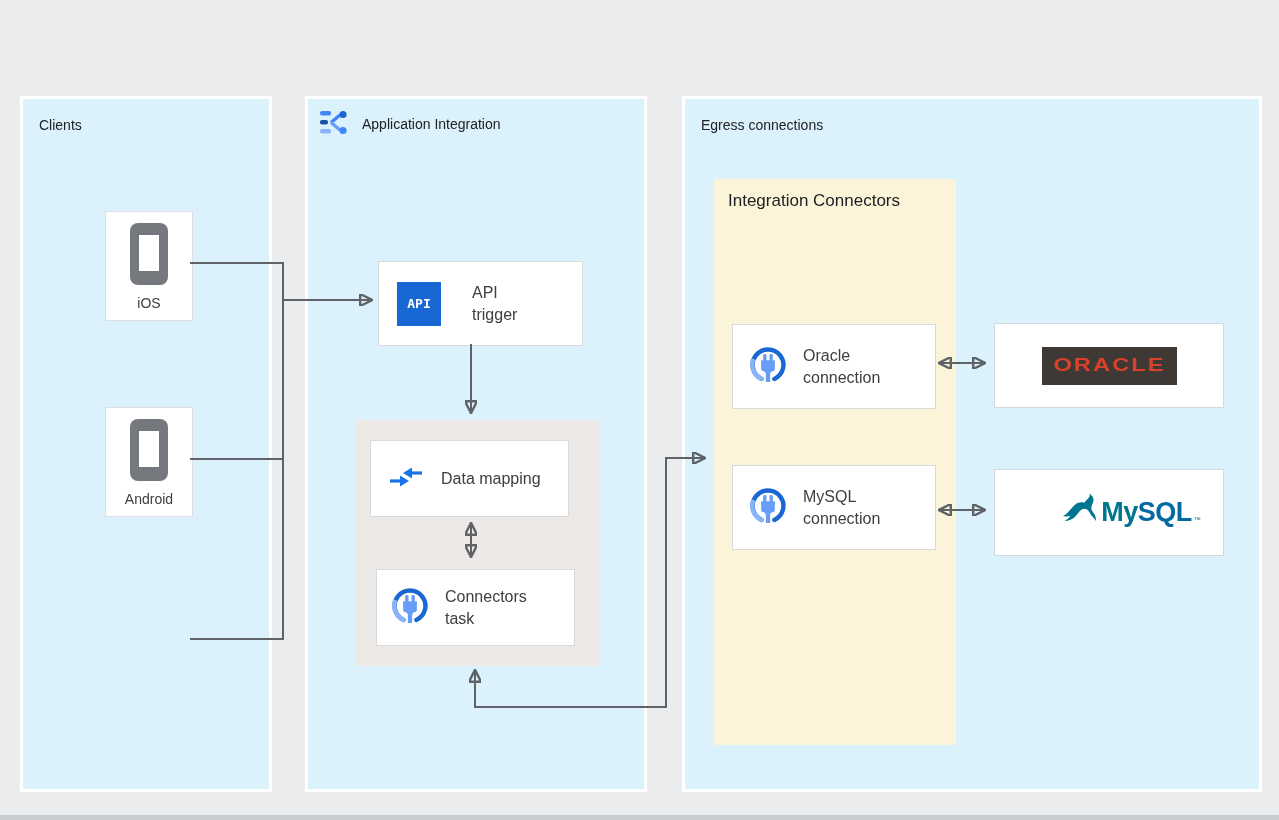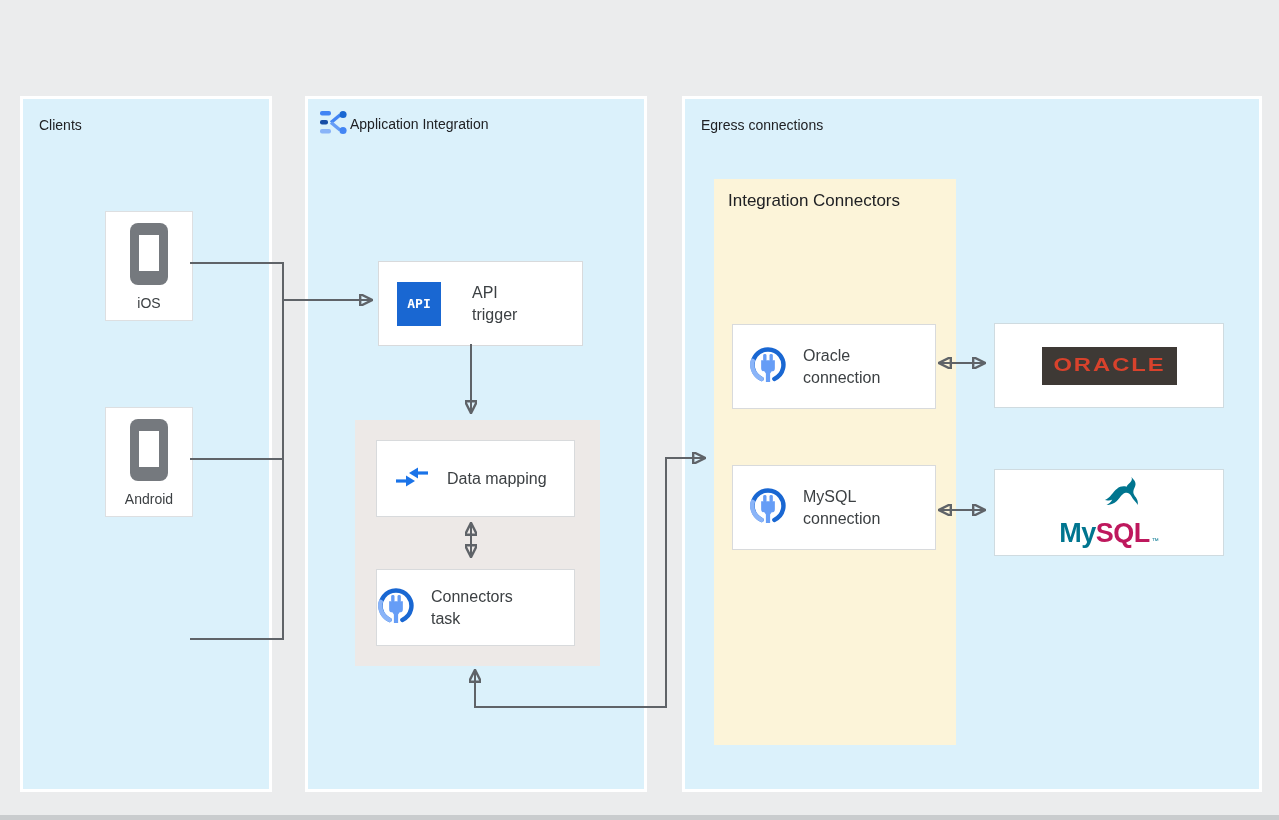--- a/index.html
+++ b/index.html
@@ -10,61 +10,61 @@
   .banner { position:absolute; left:20px; top:19px; width:1239px; height:38px;
             background:#4285F4; color:#fff; font-size:18px; display:flex; align-items:center;
             padding-left:17px; letter-spacing:.2px; }
 
   .panel { position:absolute; background:#DBF1FB; border:3px solid #ffffff; }
   .panel-clients { left:20px;  top:96px; width:252px; height:696px; }
   .panel-appint  { left:305px; top:96px; width:342px; height:696px; }
   .panel-egress  { left:682px; top:96px; width:580px; height:696px; }
   .panel-label { position:absolute; left:16px; top:18px; font-size:14px; color:#202124; }
 
-  .appint-header { position:absolute; left:12px; top:8px; display:flex; align-items:center; }
+  .appint-header { position:absolute; left:12px; top:8px; display:flex; align-items:center; gap:12px; }
   .appint-header .panel-label-inline { font-size:14px; color:#202124; }
 
   .subpanel-gray { position:absolute; left:47px; top:321px; width:245px; height:246px; background:#EDE9E7; }
   .subpanel-yellow { position:absolute; left:29px; top:80px; width:242px; height:566px; background:#FCF4D9; }
   .subpanel-yellow .panel-label { left:14px; top:12px; font-size:17px; }
 
   .node { position:absolute; background:#fff; border:1px solid #D8DADC; display:flex; align-items:center; }
   .node-text { font-size:16px; color:#3C4043; line-height:1.32; }
 
   .client-card { left:82px; width:88px; height:110px; flex-direction:column; justify-content:flex-end;
                  align-items:center; border-color:#DDDFE1; }
   .client-card .client-icon-wrap { flex:1; display:flex; align-items:center; justify-content:center; width:100%; }
   .client-label { font-size:14px; color:#3C4043; margin-bottom:9px; }
   .card-ios { top:112px; } .card-android { top:308px; } .card-web { top:488px; }
 
   .api-trigger { left:70px; top:162px; width:205px; height:85px; gap:31px; padding-left:18px; }
   .api-chip { width:44px; height:44px; background:#1967D2; color:#fff; display:flex; align-items:center;
               justify-content:center; font-family:"DejaVu Sans Mono", monospace; font-weight:bold;
               font-size:13px; letter-spacing:0; flex:0 0 auto; }
 
-  .dm-box { left:21px; top:20px; width:199px; height:77px; gap:17px; padding-left:17px; }
-  .ct-box { left:21px; top:149px; width:199px; height:77px; gap:16px; }
+  .dm-box { left:15px; top:20px; width:199px; height:77px; gap:17px; padding-left:17px; }
+  .ct-box { left:21px; top:149px; width:199px; height:77px; gap:16px; padding-left:14px; }
 
   .conn-box { width:204px; height:85px; gap:16px; padding-left:16px; }
   .oracle-conn { left:18px; top:145px; }
   .mysql-conn  { left:18px; top:286px; }
 
   .logo-box { position:absolute; background:#fff; border:1px solid #CFDBE0; display:flex;
               align-items:center; justify-content:center; width:230px; }
   .oracle-logo-box { left:309px; top:224px; height:85px; }
   .mysql-logo-box  { left:309px; top:370px; height:87px; }
 
   .oracle-plate { width:135px; height:38px; background:#3E3935; display:flex; align-items:center; justify-content:center; }
   .oracle-word { color:#D8422C; font-size:18px; font-weight:bold; letter-spacing:1.5px; transform:scaleX(1.32); }
 
-  .mysql-logo { display:flex; flex-direction:column; align-items:flex-start; }
+  .mysql-logo { display:flex; flex-direction:row; align-items:center; }
   .mysql-dolphin { margin-left:34px; margin-bottom:-6px; }
   .mysql-wordrow { display:flex; align-items:flex-end; }
   .mysql-my  { color:#00758F; font-size:27px; font-weight:bold; letter-spacing:-.5px; }
-  .mysql-sql { color:#be185d; font-size:27px; font-weight:bold; letter-spacing:-.5px; }
+  .mysql-sql { color:#0369a1; font-size:27px; font-weight:bold; letter-spacing:-.5px; }
   .mysql-tm  { color:#00758F; font-size:7px; margin-bottom:5px; margin-left:2px; }
 
   .overlay { position:absolute; left:0; top:0; pointer-events:none; }
   .overlay path { stroke:#5F6368; stroke-width:2; fill:none; }
 </style>
 </head>
 <body>
 
 <div class="canvas">
 

